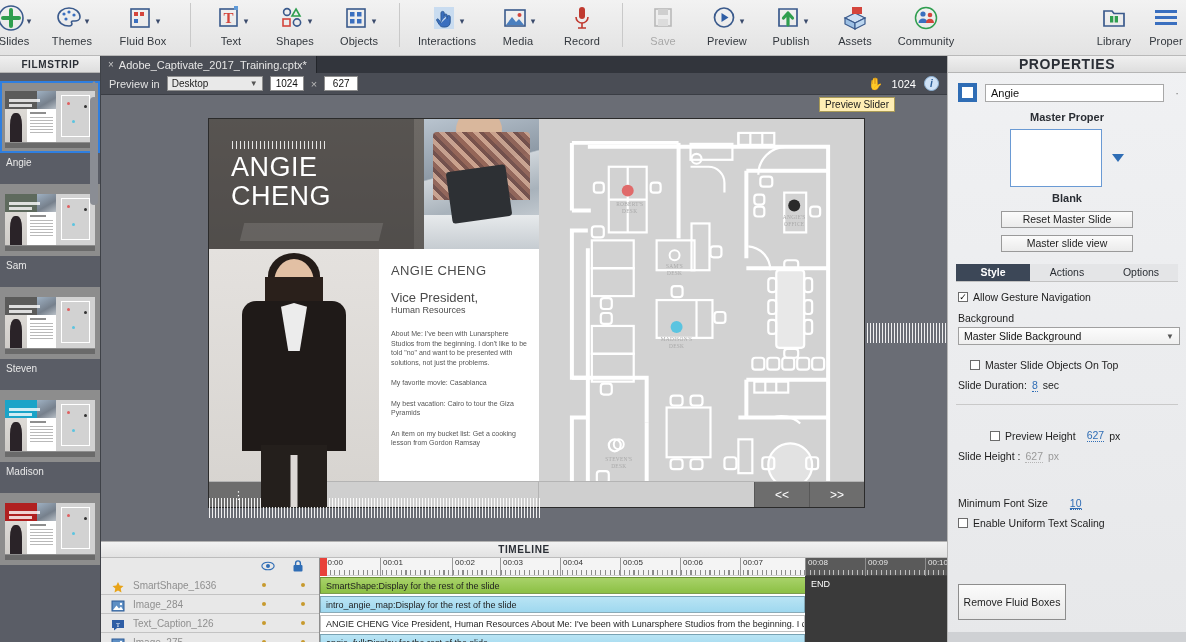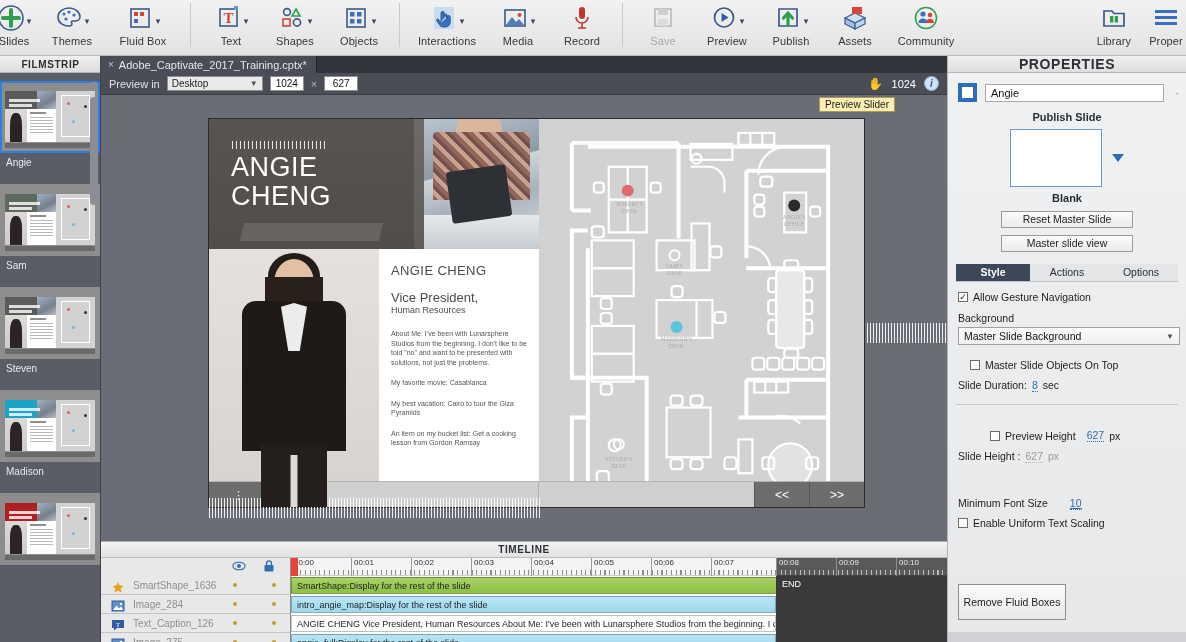--- a/index.html
+++ b/index.html
@@ -263,21 +263,21 @@
     position:absolute; left:101px; top:541px; width:846px; height:101px;
     background:#eaeaea; border-top:1px solid #b2b2b2;
   }
   .tl-header{
     height:16px; background:linear-gradient(#f2f2f2,#e2e2e2);
     border-bottom:1px solid #bcbcbc;
     display:flex; align-items:center; justify-content:center;
     font-size:10px; font-weight:bold; color:#2b2f36; letter-spacing:.6px;
   }
   .tl-body{ display:flex; height:85px; }
-  .tl-names{ width:190px; background:#e8e8e8; border-right:1px solid #8e8e8e; }
+  .tl-names{ width:219px; background:#e8e8e8; border-right:1px solid #8e8e8e; }
   .tl-col-head{
     height:18px; display:flex; align-items:center; justify-content:flex-end;
     gap:16px; padding-right:14px; background:#e8e8e8;
   }
   .tl-eye, .tl-lock{ width:14px; height:12px; }
   .tl-row{
     height:19px; display:flex; align-items:center; gap:8px; padding-left:10px;
     border-bottom:1px solid #c3c3c3; background:#e8e8e8;
   }
   .tl-row .ico{ width:14px; height:12px; flex:0 0 14px; }
@@ -1081,21 +1081,21 @@
           <span class="tl-dot tl-d1"></span>
           <span class="tl-dot tl-d2"></span>
         </div>
       </div>
 
       <div class="tl-track">
         <div class="tl-ruler">
           <div class="ticks"></div>
           <div class="seg" style="left:0px">00:00</div>
           <div class="seg" style="left:60px">00:01</div>
-          <div class="seg" style="left:120px">00:02</div>
+          <div class="seg" style="left:132px">00:02</div>
           <div class="seg" style="left:180px">00:03</div>
           <div class="seg" style="left:240px">00:04</div>
           <div class="seg" style="left:300px">00:05</div>
           <div class="seg" style="left:360px">00:06</div>
           <div class="seg" style="left:420px">00:07</div>
           <div class="tl-playhead"></div>
         </div>
 
         <div class="tl-bar green" style="left:0px;  top:19px; width:505px;">SmartShape:Display for the rest of the slide</div>
         <div class="tl-bar blue" style="left:0px;  top:38px; width:485px;">intro_angie_map:Display for the rest of the slide</div>
@@ -1125,21 +1125,21 @@
 
     <div class="pr-top">
       <div class="pr-swatch">
           <i></i>
         </div>
       <div class="pr-name">Angie</div>
       <div class="pr-dots">·</div>
     </div>
 
     <div class="pr-center">
-      <div class="pr-sub">Publish Slide</div>
+      <div class="pr-sub">Master Proper</div>
       <div class="pr-master-wrap">
         <div class="pr-master"></div>
         <div class="pr-master-caret"></div>
       </div>
       <div class="pr-blank">Blank</div>
     </div>
 
     <div class="pr-btn">Reset Master Slide</div>
     <div class="pr-btn">Master slide view</div>
 

